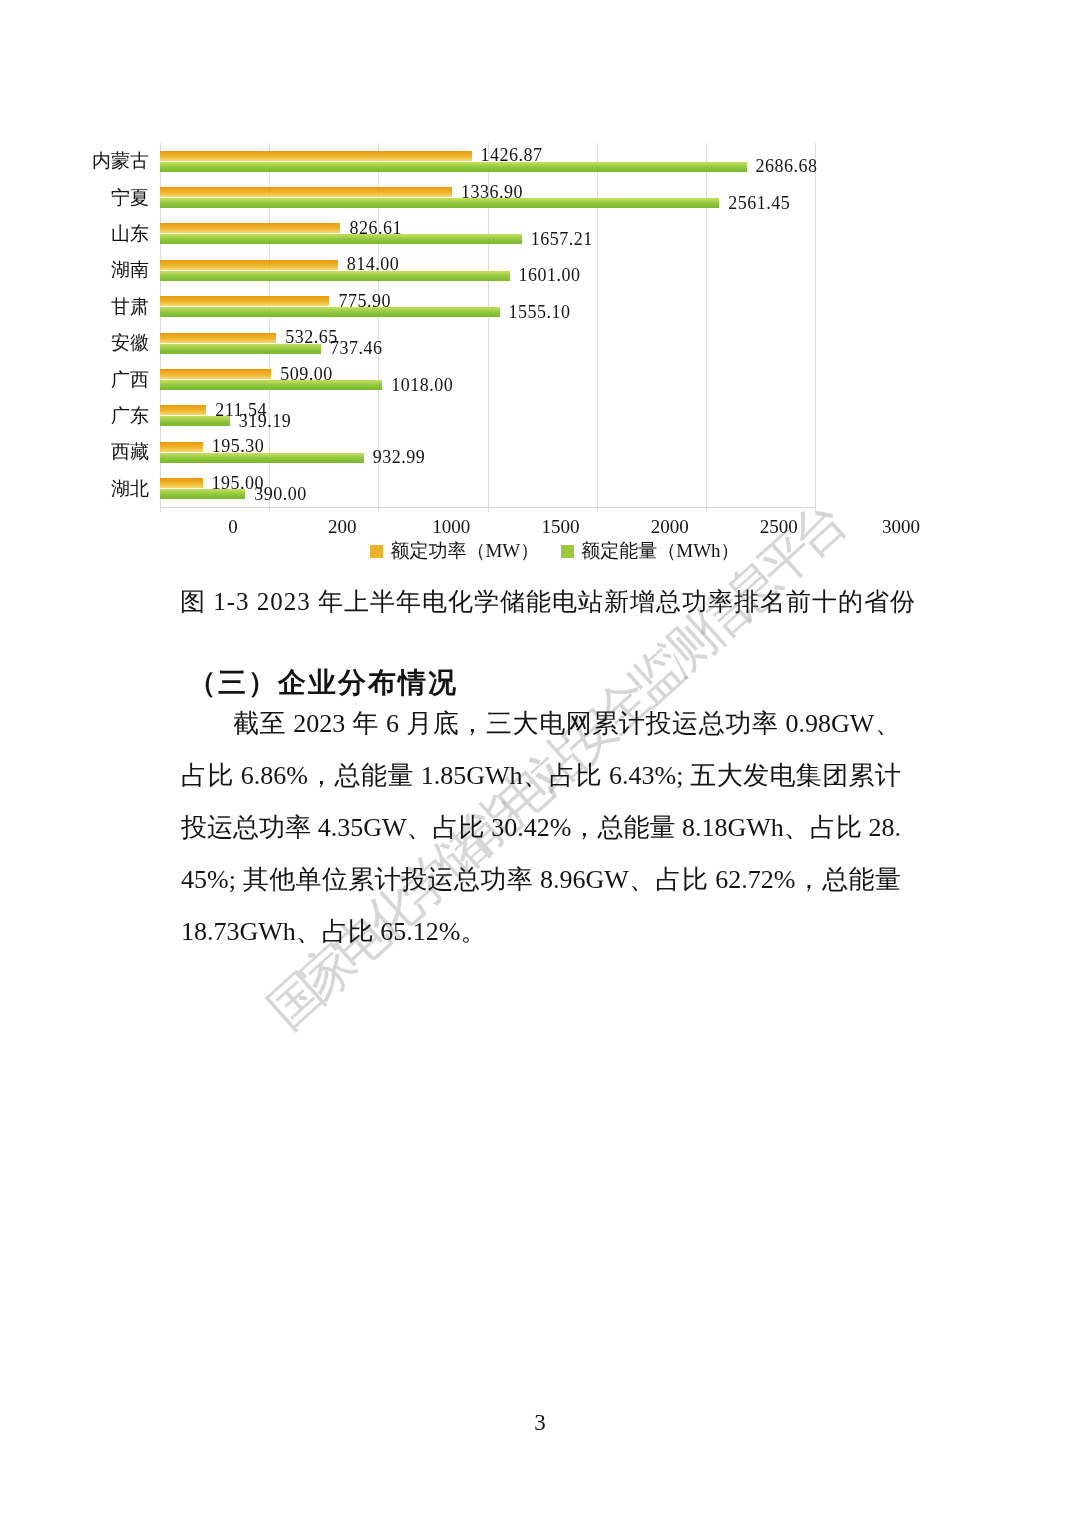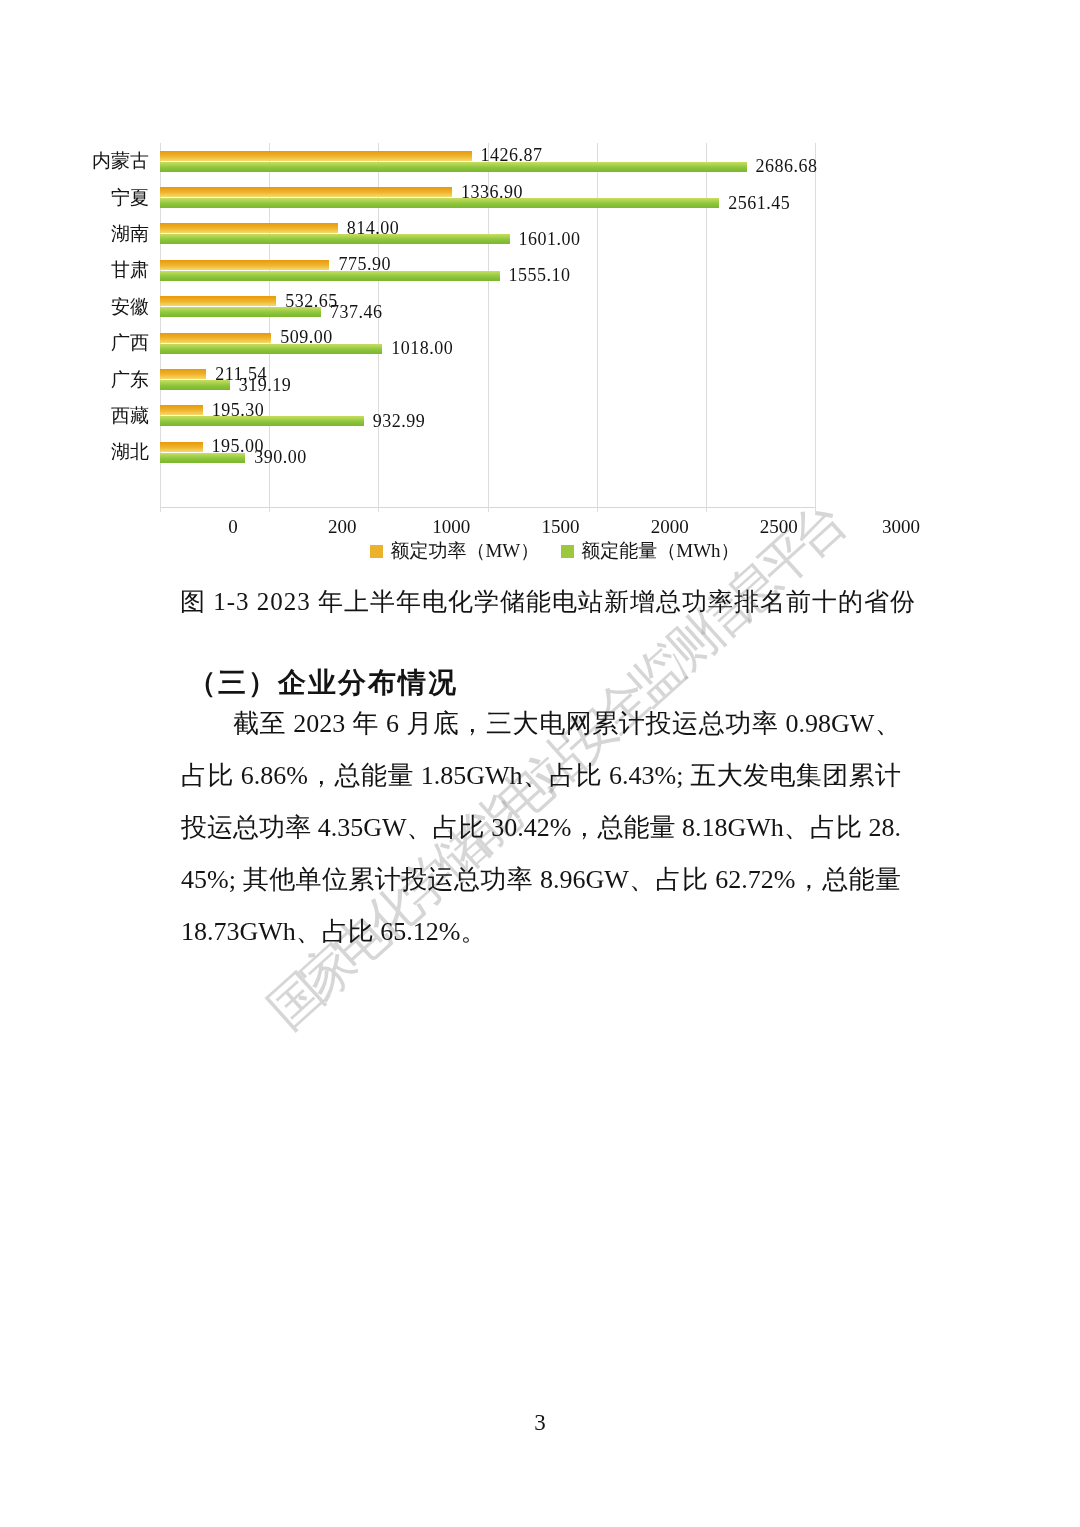--- a/index.html
+++ b/index.html
@@ -80,20 +80,31 @@
           <div class="barline">
             <div class="bar" style="width: 44.5633%; background: linear-gradient(rgb(232, 153, 11) 0%, rgb(239, 181, 47) 55%, rgb(246, 217, 110) 100%);"></div>
             <span class="val">1336.90</span>
           </div>
           <div class="barline">
             <div class="bar" style="width: 85.3817%; background: linear-gradient(rgb(201, 222, 95) 0%, rgb(141, 198, 63) 55%, rgb(123, 182, 44) 100%);"></div>
             <span class="val">2561.45</span>
           </div>
         </div>
         <div class="crow">
+          <div class="cat">山东</div>
+          <div class="barline">
+            <div class="bar" style="width: 27.5537%; background: linear-gradient(rgb(232, 153, 11) 0%, rgb(239, 181, 47) 55%, rgb(246, 217, 110) 100%);"></div>
+            <span class="val">826.61</span>
+          </div>
+          <div class="barline">
+            <div class="bar" style="width: 55.2403%; background: linear-gradient(rgb(201, 222, 95) 0%, rgb(141, 198, 63) 55%, rgb(123, 182, 44) 100%);"></div>
+            <span class="val">1657.21</span>
+          </div>
+        </div>
+        <div class="crow">
           <div class="cat">湖南</div>
           <div class="barline">
             <div class="bar" style="width: 27.1333%; background: linear-gradient(rgb(232, 153, 11) 0%, rgb(239, 181, 47) 55%, rgb(246, 217, 110) 100%);"></div>
             <span class="val">814.00</span>
           </div>
           <div class="barline">
             <div class="bar" style="width: 53.3667%; background: linear-gradient(rgb(201, 222, 95) 0%, rgb(141, 198, 63) 55%, rgb(123, 182, 44) 100%);"></div>
             <span class="val">1601.00</span>
           </div>
         </div>

